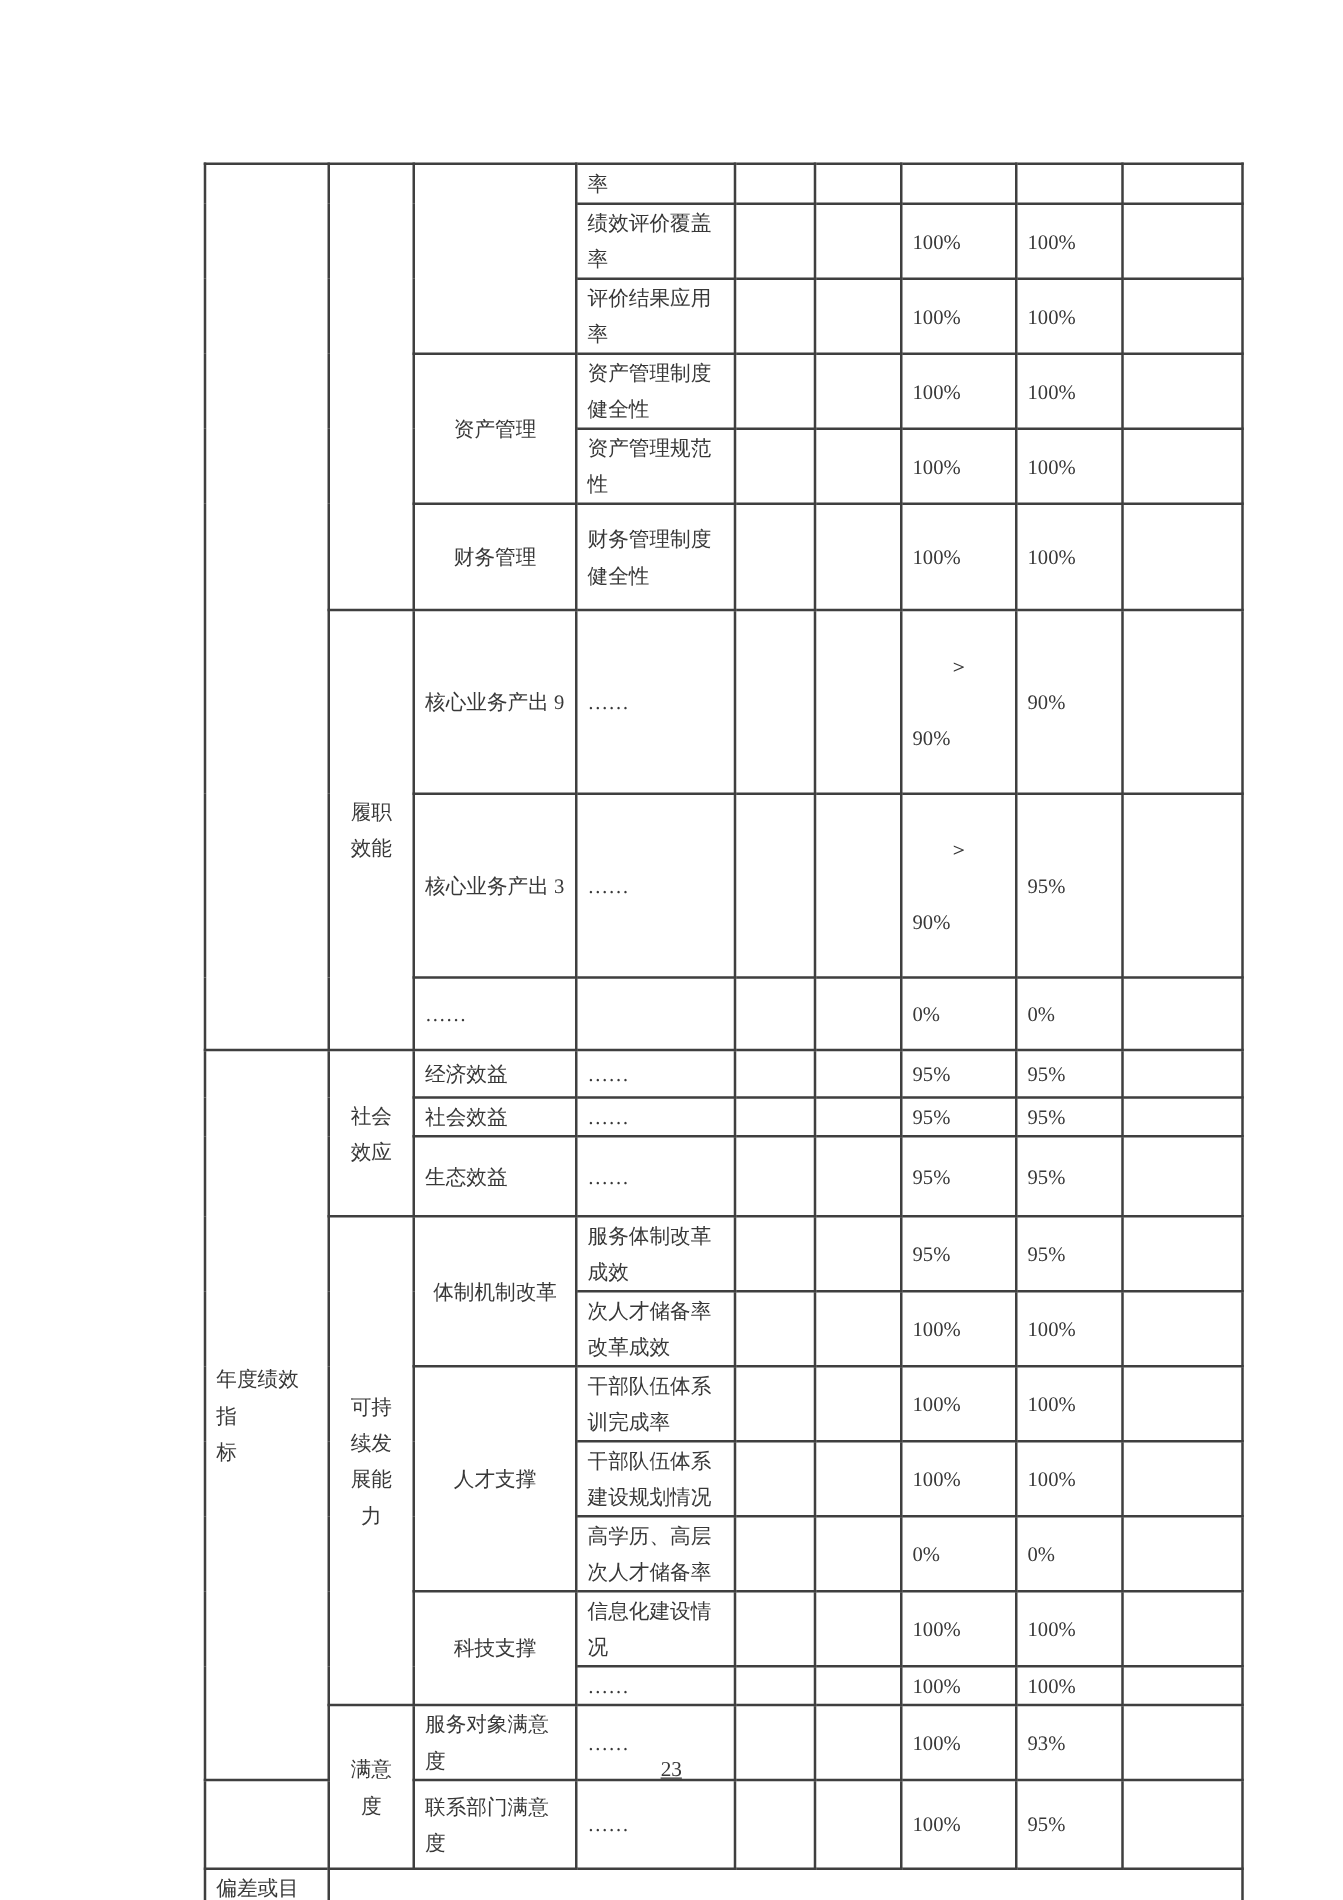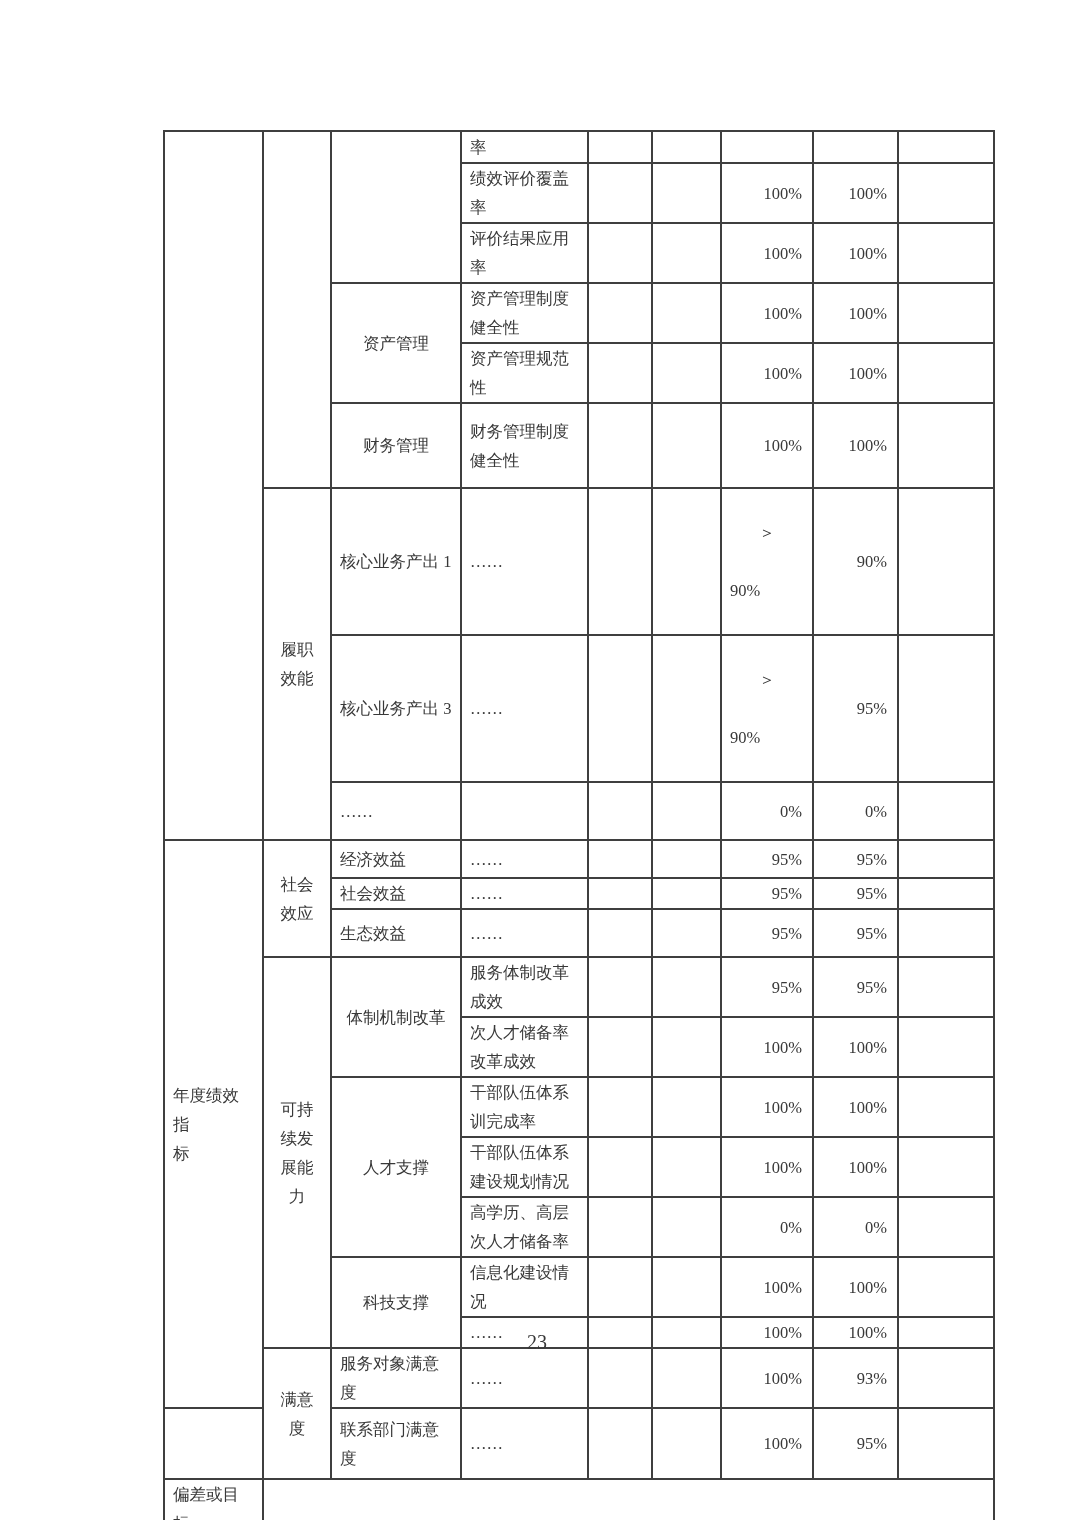--- a/index.html
+++ b/index.html
@@ -25,32 +25,33 @@
   table.perf td {
     border: 2px solid #3f3f3f;
     font-size: 16.5px;
     line-height: 29px;
     vertical-align: middle;
     padding: 0 8px;
     white-space: pre-line;
     text-align: left;
   }
   table.perf td.ac { text-align: center; border-radius: 26px; }
-  table.perf td.ar { text-align: right; padding-right: 10px; }
+  table.perf td.ar { padding-right: 10px; }
   table.perf td.gtcell { padding: 0 8px; }
   .gtcell .gt  { text-align: center; line-height: 29px; }
   .gtcell .gtv { text-align: left;  line-height: 29px; }
   .pageno {
     position: absolute;
-    left: 0; top: 1329px;
+    left: 0; top: 1403px;
     width: 1074px;
     text-align: center;
-    font-size: 20px;
+    font-size: 17px;
     line-height: 26px;
     color: #383838;
+    text-decoration: underline;
   }
 </style>
 </head>
 <body>
 
 <div class="page">
 
   <table class="perf">
     <colgroup>
       <col style="width:99px">
@@ -125,21 +126,21 @@
       <td></td>
       <td></td>
       <td class="ar">100%</td>
       <td class="ar">100%</td>
       <td></td>
     </tr>
 
     <tr style="height:62px">
       <td rowspan="3" class="ac">履职
 效能</td>
-      <td>核心业务产出 1</td>
+      <td>核心业务产出 9</td>
       <td>……</td>
       <td></td>
       <td></td>
       <td class="gtcell">
         <div class="gt">＞</div>
         <div class="gtv">90%</div>
       </td>
       <td class="ar">90%</td>
       <td></td>
     </tr>
@@ -184,21 +185,21 @@
     <tr style="height:25px">
       <td>社会效益</td>
       <td>……</td>
       <td></td>
       <td></td>
       <td class="ar">95%</td>
       <td class="ar">95%</td>
       <td></td>
     </tr>
 
-    <tr style="height:48px">
+    <tr style="height:64px">
       <td>生态效益</td>
       <td>……</td>
       <td></td>
       <td></td>
       <td class="ar">95%</td>
       <td class="ar">95%</td>
       <td></td>
     </tr>
 
     <tr style="height:57px">

